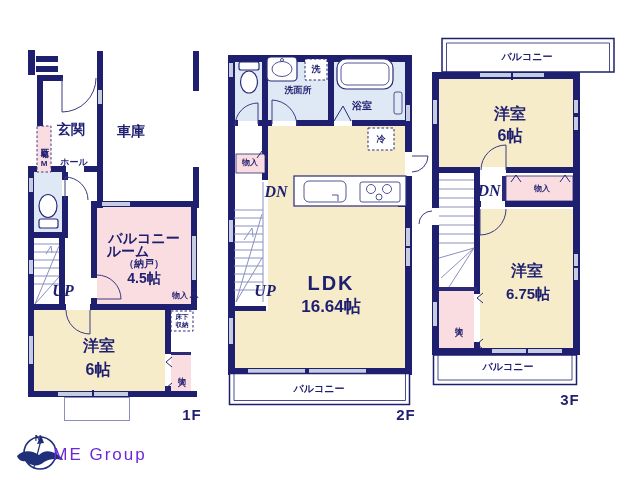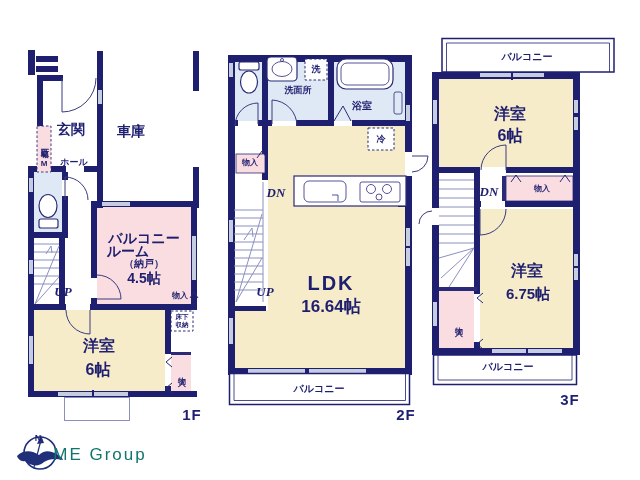--- a/index.html
+++ b/index.html
@@ -4,23 +4,23 @@
 <style>
   html,body{margin:0;padding:0;background:#fff;}
   .stage{position:relative;width:640px;height:480px;background:#ffffff;overflow:hidden;
          font-family:"Liberation Sans",sans-serif;color:#1f1f70;}
   .stage svg{position:absolute;left:0;top:0;}
   .lbl{position:absolute;transform:translate(-50%,-50%);white-space:nowrap;
        color:#1f1f70;font-weight:600;line-height:1;}
   .v{writing-mode:vertical-rl;text-orientation:upright;letter-spacing:1px;}
   .it{font-family:"Liberation Serif",serif;font-style:italic;font-weight:700;}
   .flabel{font-weight:700;font-size:15px;letter-spacing:1px;}
-  .gray{color:#0f766e;font-weight:400;letter-spacing:2px;}
+  .gray{color:#6d28d9;font-weight:400;letter-spacing:2px;}
   .fs6{font-size:6.5px}.fs8{font-size:8px}.fs9{font-size:9px}.fs10{font-size:10px}
-  .fs11{font-size:14px}.fs12{font-size:13px}.fs14{font-size:16px}.fs15{font-size:15px}
+  .fs11{font-size:14px}.fs12{font-size:16px}.fs14{font-size:16px}.fs15{font-size:15px}
   .fs16{font-size:16px}.fs17{font-size:17px}.fs20{font-size:20px;letter-spacing:2px}
   
   .w{fill:#1f1f70;}           
   .win{fill:#c6cde0;}         
   .cream{fill:#f7ecca;}.pink{fill:#fadde0;}.blue{fill:#dfe9f5;}
   .arc{stroke:#3a3a80;stroke-width:1;fill:none;}
   .fix{stroke:#2a2a78;stroke-width:1.2;fill:#ffffff;}
   .fixthin{stroke:#2a2a78;stroke-width:0.8;fill:none;}
   .dash{stroke:#2a2a78;stroke-width:1;fill:#ffffff;stroke-dasharray:2.5 2;}
   .dashp{stroke:#2a2a78;stroke-width:0.9;fill:#fadde0;stroke-dasharray:2.5 2;}

